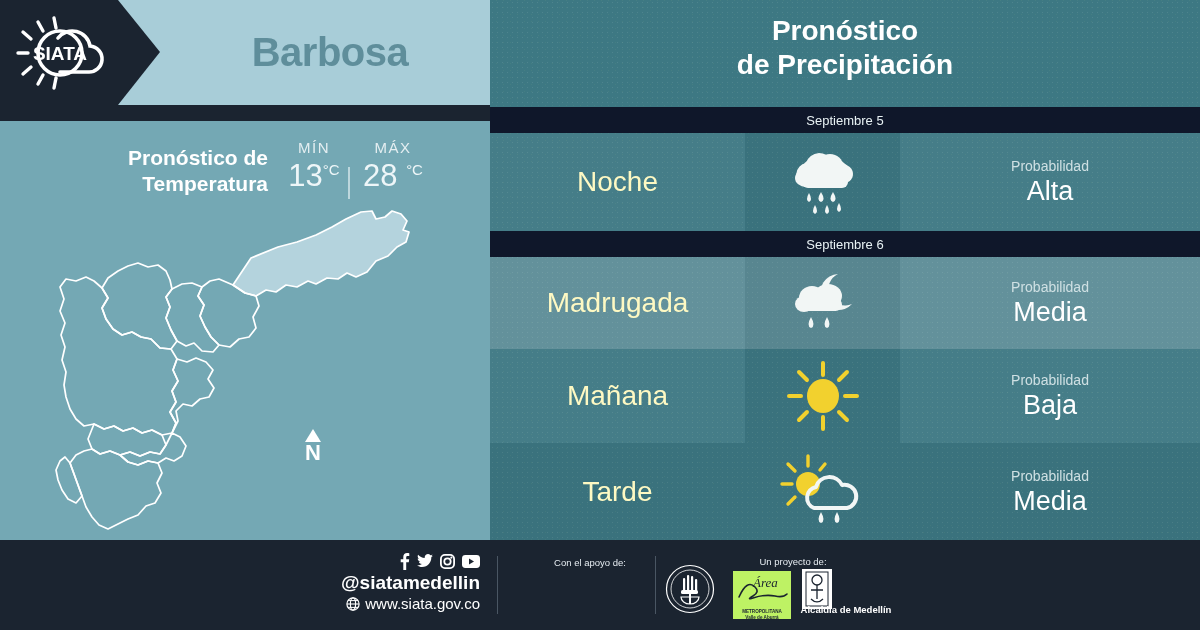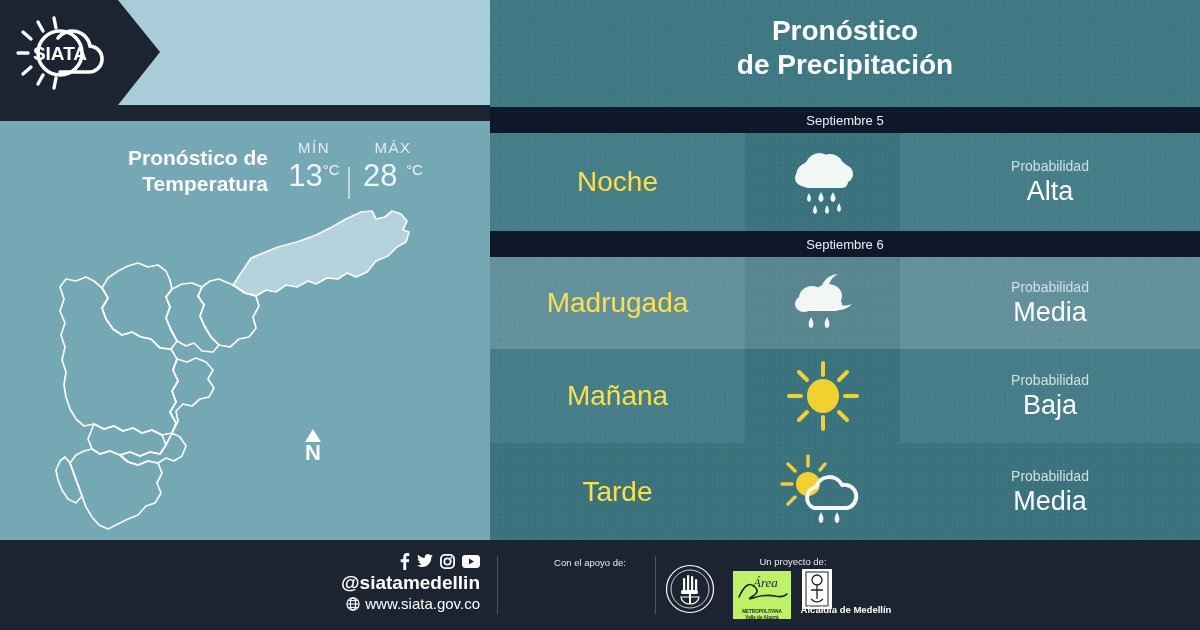--- a/index.html
+++ b/index.html
@@ -62,21 +62,21 @@
     color:#fff; font-size:28px; font-weight:bold; line-height:34px;
   }
   .date-band{
     position:absolute; left:0; width:710px; height:26px;
     background:#0f172a;
     display:flex; align-items:center; justify-content:center;
     color:#e8f2f4; font-size:13px;
   }
   .fc-row{ position:absolute; left:0; width:710px; display:flex; }
   .cell{ position:relative; height:100%; display:flex; align-items:center; justify-content:center; }
-  .c-period{ width:255px; color:#fde047; font-size:28px; }
+  .c-period{ width:255px; color:#fef9c3; font-size:28px; }
   .c-icon{ width:155px; }
   .c-prob{ width:300px; flex-direction:column; }
   .prob-lab{ font-size:14px; color:#cfe0e3; line-height:18px; }
   .prob-val{ font-size:27px; color:#ffffff; line-height:32px; }
 
   .r-dark  { background:rgba(0,0,0,0.00); }
   .r-light { background:rgba(255,255,255,0.16); }
   .cell.tint-a{ background:rgba(255,255,255,0.045); }
   .cell.tint-b{ background:rgba(0,0,0,0.045); }
 
@@ -112,20 +112,21 @@
               <line x1="24" y1="70" x2="29" y2="61"></line>
               <line x1="40" y1="4" x2="42" y2="14"></line>
               <line x1="40" y1="74" x2="42" y2="64"></line>
             </g>
             <circle cx="46" cy="39" r="22" fill="none" stroke="#fff" stroke-width="3.6"></circle>
             <path d="M44 24 a18 18 0 0 1 32 8 a13 13 0 0 1 -2 26 l-28 0" fill="none" stroke="#fff" stroke-width="3.6" stroke-linecap="round"></path>
             <text x="46" y="46" text-anchor="middle" fill="#fff" font-family="Liberation Sans, sans-serif" font-size="19" font-weight="bold">SIATA</text>
           </svg>
         </div>
       </div>
+      <div class="city-name">Barbosa</div>
     </div>
 
     <div class="left-body">
 
       <div class="temp-row">
         <div class="temp-title">
           <span>Pronóstico de</span><br>
           <span>Temperatura</span>
         </div>
         <div class="temp-sep"></div>

